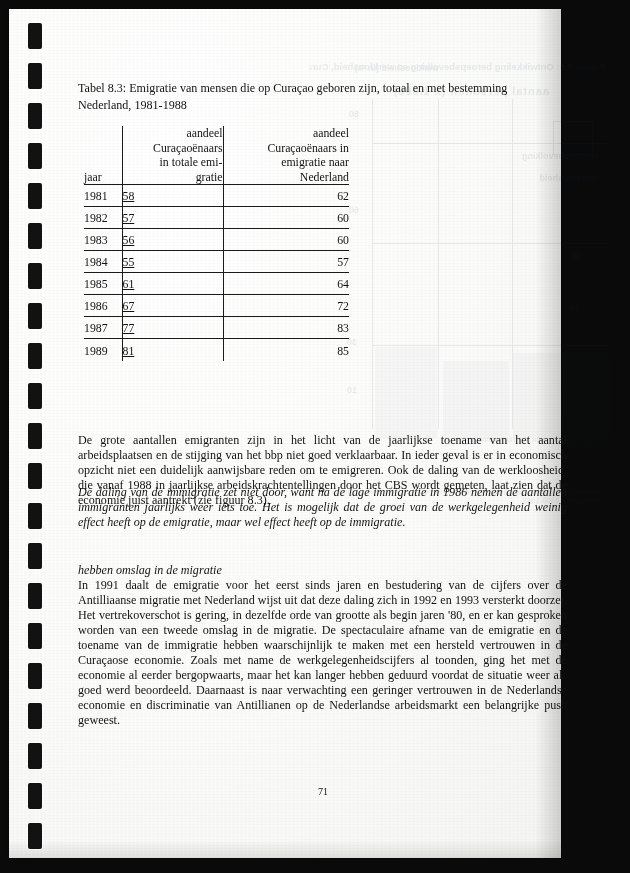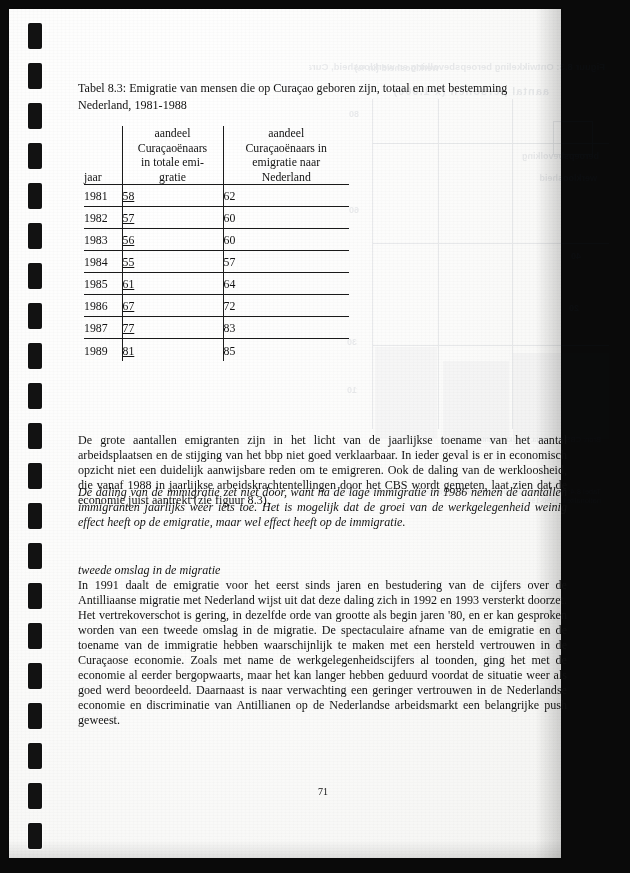--- a/index.html
+++ b/index.html
@@ -103,21 +103,21 @@
     padding:0 0 2px 2px;
     border-bottom:1.6px solid #1a1a1a;
     text-align:left;
     line-height:14.6px;
   }
   thead .th-col{
     vertical-align:top;
     padding:4px 4px 2px 5px;
     border-left:1.6px solid #1a1a1a;
     border-bottom:1.6px solid #1a1a1a;
-    text-align:center;
+    text-align:right;
     line-height:14.6px;
     white-space:pre-line;
   }
   thead .th-c1{ width:101px; }
   thead .th-c2{ width:126px; }
 
   tbody td{ height:22px; }
   tbody .td-year{
     padding:0 0 0 4px;
     border-bottom:1.2px solid #1a1a1a;
@@ -128,20 +128,21 @@
     border-left:1.6px solid #1a1a1a;
     border-bottom:1.2px solid #1a1a1a;
     padding:0 7px 0 0;
     vertical-align:bottom;
     line-height:20px;
     text-decoration:underline;
   }
   tbody .td-val2{
     border-left:1.6px solid #1a1a1a;
     border-bottom:1.2px solid #1a1a1a;
+    text-align:right;
     padding:0 8px 0 0;
     vertical-align:bottom;
     line-height:20px;
   }
   tbody tr:last-child .td-year,
   tbody tr:last-child .td-val1,
   tbody tr:last-child .td-val2{ border-bottom:none; }
 
   
   .body-para{
@@ -290,20 +291,20 @@
           <td class="td-year">1989</td>
           <td class="td-val1">81</td>
           <td class="td-val2">85</td>
         </tr>
       </tbody>
     </table>
 
     <div class="body-para" id="para-1">De grote aantallen emigranten zijn in het licht van de jaarlijkse toename van het aantal arbeidsplaatsen en de stijging van het bbp niet goed verklaarbaar. In ieder geval is er in economisch opzicht niet een duidelijk aanwijsbare reden om te emigreren. Ook de daling van de werkloosheid, die vanaf 1988 in jaarlijkse arbeidskrachtentellingen door het CBS wordt gemeten, laat zien dat de economie juist aantrekt (zie figuur 8.3).</div>
     <div class="body-para" id="para-2">De daling van de immigratie zet niet door, want na de lage immigratie in 1986 nemen de aantallen immigranten jaarlijks weer iets toe. Het is mogelijk dat de groei van de werkgelegenheid weinig effect heeft op de emigratie, maar wel effect heeft op de immigratie.</div>
 
-    <div id="section-heading">tweede omslag in de migratie</div>
+    <div id="section-heading">hebben omslag in de migratie</div>
 
     <div class="body-para" id="para-3">In 1991 daalt de emigratie voor het eerst sinds jaren en bestudering van de cijfers over de Antilliaanse migratie met Nederland wijst uit dat deze daling zich in 1992 en 1993 versterkt doorzet. Het vertrekoverschot is gering, in dezelfde orde van grootte als begin jaren '80, en er kan gesproken worden van een tweede omslag in de migratie. De spectaculaire afname van de emigratie en de toename van de immigratie hebben waarschijnlijk te maken met een hersteld vertrouwen in de Curaçaose economie. Zoals met name de werkgelegenheidscijfers al toonden, ging het met de economie al eerder bergopwaarts, maar het kan langer hebben geduurd voordat de situatie weer als goed werd beoordeeld. Daarnaast is naar verwachting een geringer vertrouwen in de Nederlandse economie en discriminatie van Antillianen op de Nederlandse arbeidsmarkt een belangrijke push geweest.</div>
 
     <div id="page-number">71</div>
 
   </div>
 </div>
 
 </body></html>

